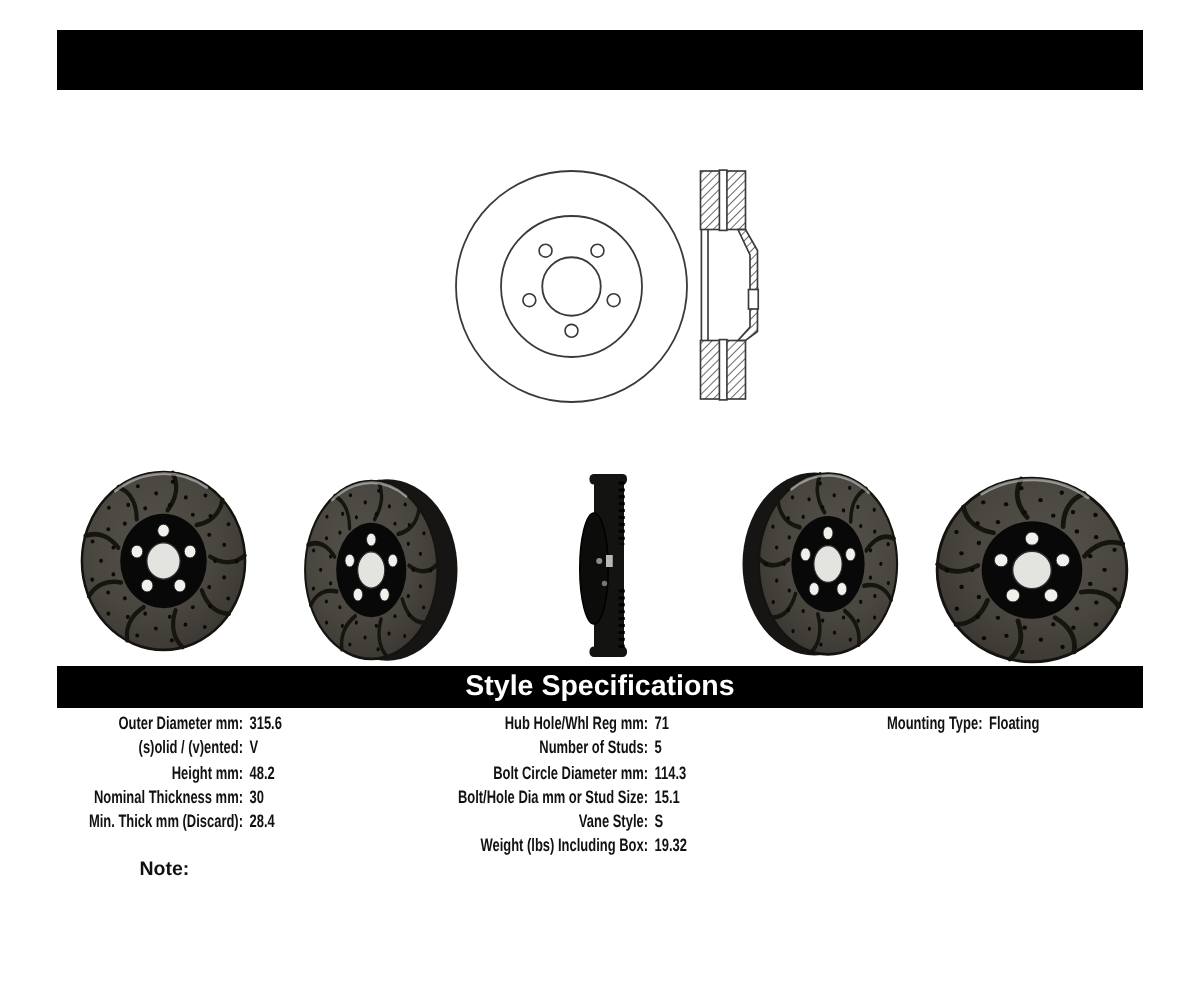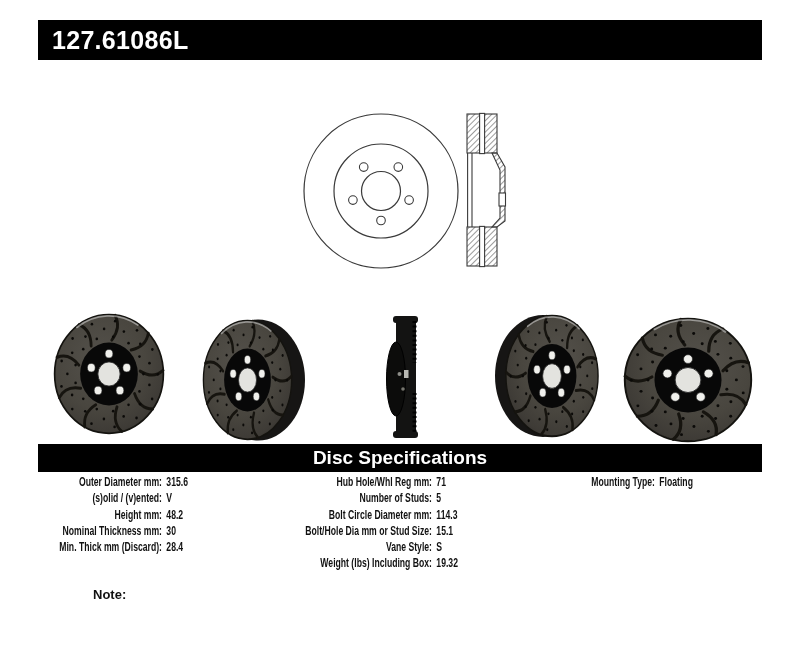--- a/index.html
+++ b/index.html
@@ -21,21 +21,21 @@
     transform:scaleX(.72);white-space:nowrap;}
   .spec-col .spec-row{display:flex;}
   .spec-label{display:inline-block;text-align:right;}
   .spec-value{margin-left:6px;}
   .col1{left:-18px;transform-origin:180px 0;}
   .col1 .spec-label{width:180px;}
   .col2{left:222px;transform-origin:210px 0;}
   .col2 .spec-label{width:210px;}
   .col3{left:515px;transform-origin:140px 0;}
   .col3 .spec-label{width:140px;}
-  .note{position:absolute;left:93px;top:587px;font-size:13px;font-weight:bold;}
+  .note{position:absolute;left:93px;top:571px;font-size:13px;font-weight:bold;}
 </style>
 </head>
 <body>
 
 <div class="canvas" style="--header-bg: #000000; --header-text: #ffffff; --body-text: #111111; --background: #ffffff; --line-drawing: #3a3a3a; --rotor-face: #48453f; --rotor-hat: #0a0a0a;">
 
   <svg class="fig-layer" width="800" height="655" viewBox="0 0 800 655" aria-hidden="true">
     <defs>
       <pattern id="hatch" width="4" height="4" patternUnits="userSpaceOnUse" patternTransform="rotate(45)">
         <line x1="0" y1="0" x2="0" y2="4" stroke="#474747" stroke-width="1.1"></line>
@@ -172,25 +172,24 @@
           <use href="#rotor-proto"></use>
         </g>
     </g>
 
     <g transform="translate(688,380) scale(-0.645,0.625)">
       <use href="#rotor-proto"></use>
     </g>
   </svg>
 
   <div class="bar header-bar">
-    <span>127.61086L</span>
   </div>
 
   <div class="bar spec-bar">
-    <span>Disc Specifications</span>
+    <span>Style Specifications</span>
   </div>
 
   <div class="spec-col col1">
     <div class="spec-row">
       <span class="spec-label">Outer Diameter mm:</span>
       <span class="spec-value">315.6</span>
     </div>
     <div class="spec-row">
       <span class="spec-label">(s)olid / (v)ented:</span>
       <span class="spec-value">V</span>

